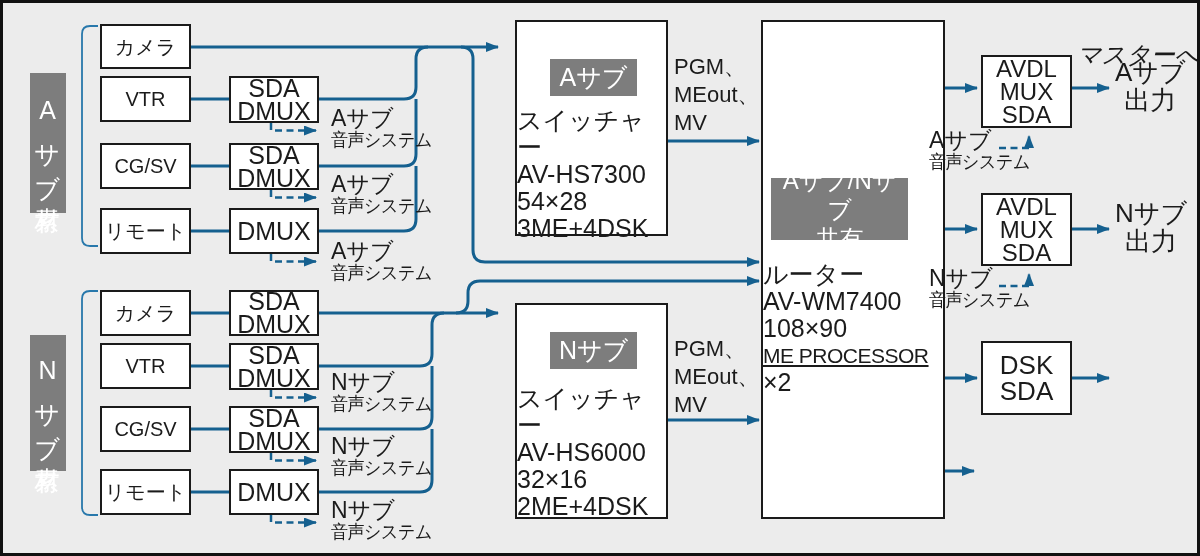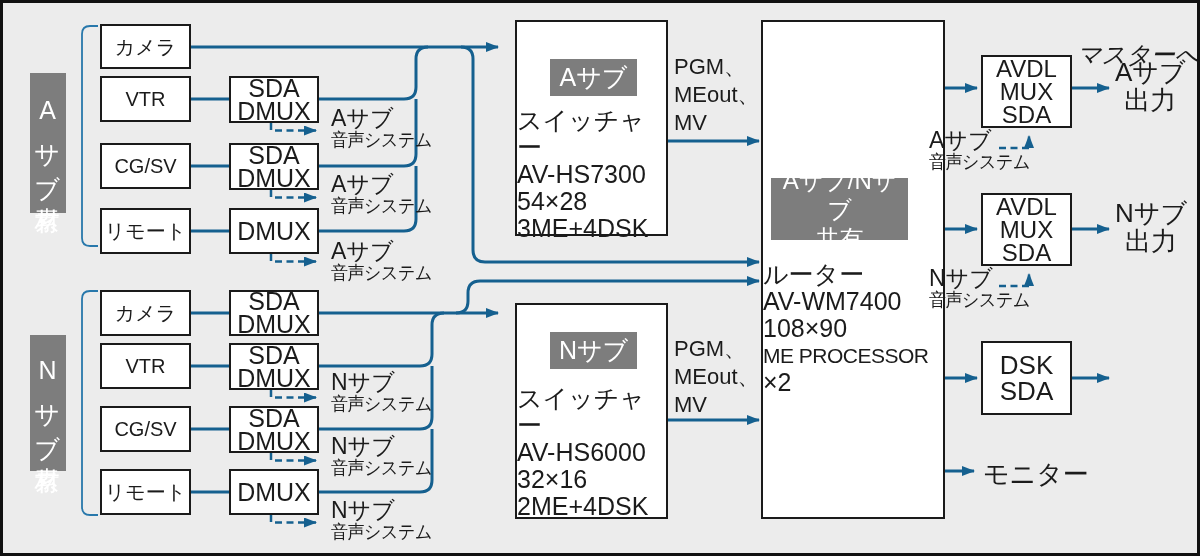--- a/index.html
+++ b/index.html
@@ -9,21 +9,21 @@
        font-size:20px;line-height:26px;text-align:center;}
   .box .ln{white-space:nowrap;}
   .sideLabel{position:absolute;background:#7d7d7d;color:#fff;
        writing-mode:vertical-rl;text-orientation:upright;
        display:flex;align-items:center;justify-content:center;
        font-size:25px;letter-spacing:2px;}
   .bigbox{position:absolute;background:#fff;border:2.5px solid #1a1a1a;box-sizing:border-box;}
   .badge{position:absolute;background:#7d7d7d;color:#fff;display:flex;flex-direction:column;
        align-items:center;justify-content:center;font-size:25px;line-height:29px;text-align:center;}
   .blockTxt{position:absolute;width:100%;font-size:25px;line-height:27px;}
-  .blockTxt .cond{font-size:21px;letter-spacing:-0.5px;}
+  .blockTxt .cond{font-size:21px;letter-spacing:-0.5px;text-decoration:underline;}
   .audioLbl{position:absolute;line-height:22px;white-space:nowrap;}
   .audioLbl .t{font-size:23px;}
   .audioLbl .s{font-size:18.5px;display:inline-block;transform:scaleX(.92);transform-origin:left;letter-spacing:-0.5px;}
   .pgmLbl{position:absolute;font-size:22px;line-height:28px;white-space:nowrap;}
   .outLbl{position:absolute;font-size:26px;line-height:28px;text-align:center;white-space:nowrap;}
   .plainLbl{position:absolute;font-size:25px;white-space:nowrap;}
   svg{position:absolute;left:0;top:0;}
 </style>
 </head>
 <body>
@@ -228,16 +228,15 @@
   <div class="outLbl" style="left:1112px;top:196px;">
     <div>Nサブ</div>
     <div>出力</div>
   </div>
 
   <div class="box" style="left:978px;top:338px;width:91px;height:74px;font-size:26px;line-height:26px;">
     <span class="ln">DSK</span>
     <span class="ln">SDA</span>
   </div>
 
-  <div class="plainLbl" style="left:980px;top:454px;font-size:26px;">モニター</div>
   <div class="plainLbl" style="left:1074px;top:36px;font-size:24px;font-style:italic;">マスターへ</div>
 
 </div>
 
 </body></html>

